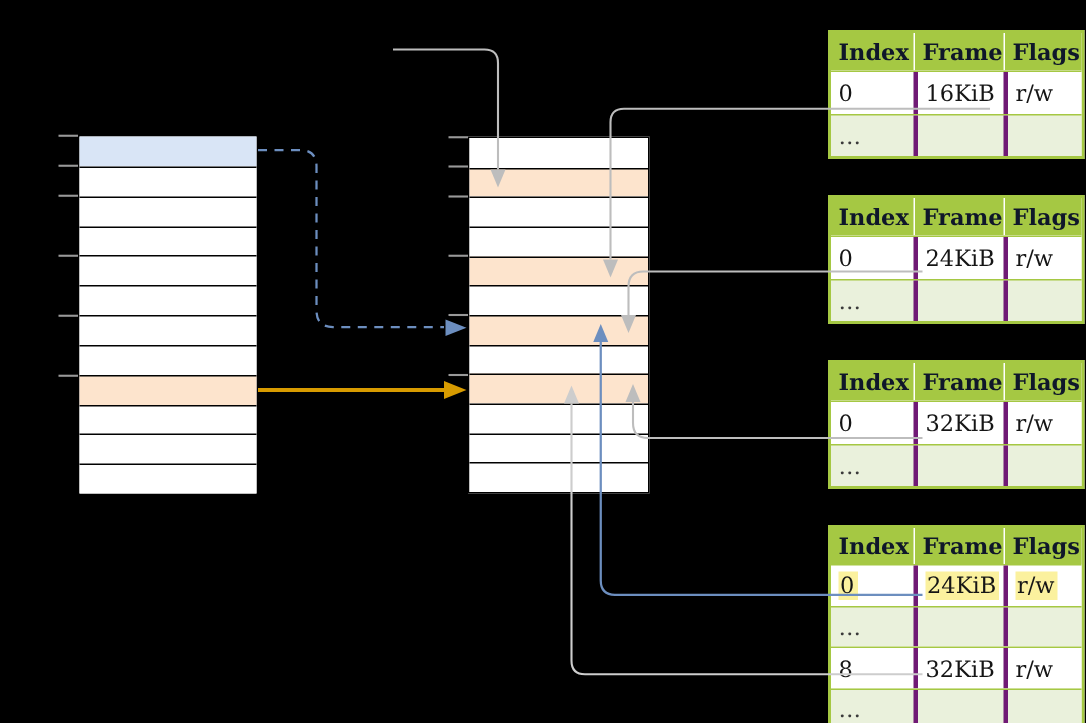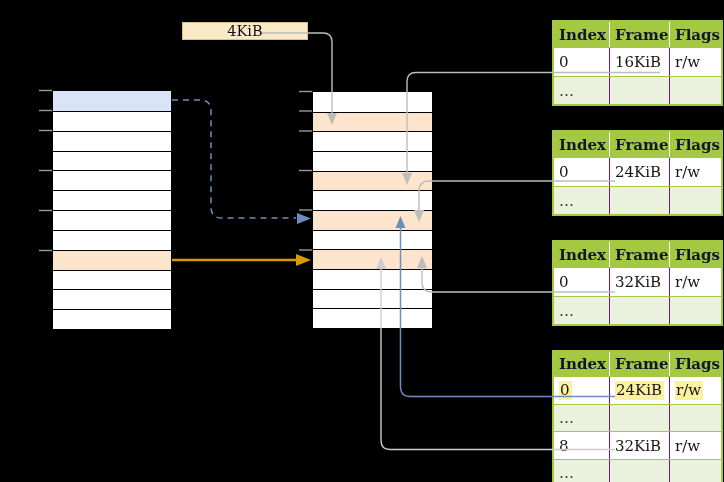--- a/index.html
+++ b/index.html
@@ -28,21 +28,21 @@
   }
   
   .ptable{
     position:absolute;left:552px;width:171px;box-sizing:border-box;
     border:2px solid var(--c-green);background:#fff;display:flex;flex-direction:column;
     font-size:15px;color:#151515;
   }
   .trow{display:grid;grid-template-columns:55px 60px 1fr;flex:none;}
   .trow .cell{
     box-sizing:border-box;display:flex;align-items:center;padding-left:5px;
-    border-left:1px solid #701a75;overflow:hidden;white-space:nowrap;
+    border-left:3px solid #701a75;overflow:hidden;white-space:nowrap;
   }
   .trow .cell:first-child{border-left:none;}
   .trow{border-top:1px solid var(--c-green);}
   .trow:first-child{border-top:none;}
   .trow.thead{background:var(--c-green);color:#0f172a;font-weight:bold;font-size:15px;}
   .trow.thead .cell{border-left:1.6px solid #fff;}
   .trow.thead .cell:first-child{border-left:none;}
   .trow.data{background:#fff;}
   .trow.dots{background:var(--c-green-light);color:#3a3a3a;}
   .hl{background:var(--c-highlight);padding:0 2px 1px 1px;}
@@ -57,23 +57,20 @@
   .head-gray-light{fill:var(--c-arrow-gray-light);}
   .head-blue{fill:var(--c-arrow-blue);}
   .head-orange{fill:var(--c-arrow-orange);}
   .tick{stroke:var(--c-tick);stroke-width:1.4;}
 </style>
 </head>
 <body>
 
 <div class="canvas">
 
-  <div class="sizebox">
-    <span>4KiB</span>
-  </div>
 
   <div id="left-col" class="memcol">
       <div class="mrow blue"></div>
       <div class="mrow white"></div>
       <div class="mrow white"></div>
       <div class="mrow white"></div>
       <div class="mrow white"></div>
       <div class="mrow white"></div>
       <div class="mrow white"></div>
       <div class="mrow white"></div>

